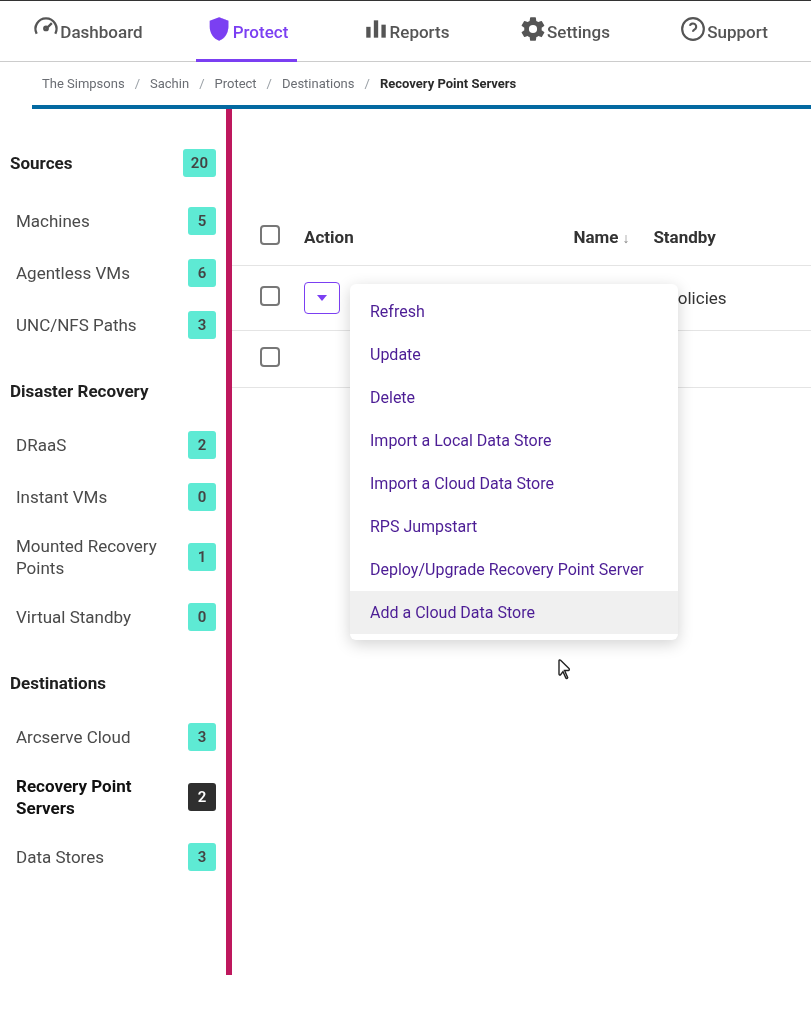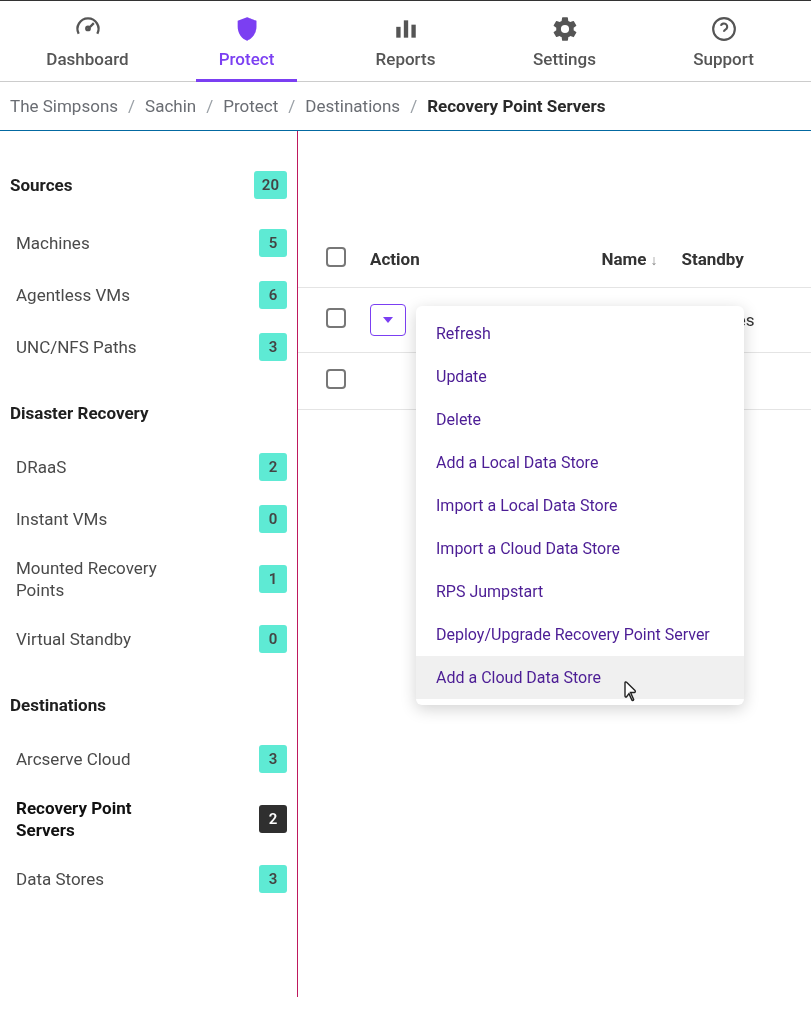--- a/index.html
+++ b/index.html
@@ -14,21 +14,21 @@
     .top-separator { border-top: 1px solid #333; height: 0; }
     .tab-bar {
       display: flex;
       align-items: stretch;
       border-bottom: 1px solid #ccc;
       padding: 0 8px;
     }
     .tab-item {
       flex: 1;
       display: flex;
-      flex-direction: column;
+      flex-direction: row;
       align-items: center;
       justify-content: center;
       padding: 14px 0 12px 0;
       color: #555;
       cursor: pointer;
       position: relative;
     }
     .tab-item .tab-icon {
       width: 28px;
       height: 28px;
@@ -47,35 +47,36 @@
       bottom: -1px;
       height: 3px;
       background: #7b3ff2;
     }
     
     .breadcrumb {
       display: flex;
       align-items: center;
       gap: 10px;
       padding: 14px 10px;
-      border-bottom: 1px solid #0369a1;
-      font-size: 17px;
+      border-bottom: 4px solid #0369a1;
+      font-size: 13px;
       color: #6a6d73;
+      margin-left: 32px;
     }
     .breadcrumb span { white-space: nowrap; }
     .breadcrumb .sep { color: #9aa0a6; }
     .breadcrumb .current { font-weight: 700; color: #2a2a2a; }
     
     .content {
       display: flex;
       min-height: calc(1024px - 100px - 58px);
     }
     .sidebar {
-      width: 298px;
-      border-right: 1px solid #be185d;
+      width: 232px;
+      border-right: 6px solid #be185d;
       padding: 40px 10px 10px 10px;
     }
     .sb-section { margin-bottom: 30px; }
     .sb-title {
       font-size: 17px;
       font-weight: 700;
       color: #1f1f1f;
       margin-bottom: 18px;
       display: flex;
       justify-content: space-between;
@@ -334,21 +335,20 @@
           <td class="col-name"><span class="link"></span></td>
           <td></td>
         </tr>
       </tbody>
     </table>
 
     <div class="menu">
       <div class="menu-item">Refresh</div>
       <div class="menu-item">Update</div>
       <div class="menu-item">Delete</div>
-      <div class="menu-item">Add a Local Data Store</div>
       <div class="menu-item">Import a Local Data Store</div>
       <div class="menu-item">Import a Cloud Data Store</div>
       <div class="menu-item">RPS Jumpstart</div>
       <div class="menu-item">Deploy/Upgrade Recovery Point Server</div>
       <div class="menu-item hover">Add a Cloud Data Store</div>
     </div>
 
     <span class="cursor">
       <svg width="22" height="26" viewBox="0 0 22 26" fill="#fff" stroke="#222" stroke-width="1.4">
         <path d="M7 1.5 L7 15 C7 16 8 16.4 8.6 15.7 L11 12.6 L13.8 18.9 C14.2 19.8 15.5 19.6 15.7 18.6 L12.6 11.5 L16.3 11.5 C17.3 11.5 17.7 10.2 17 9.6 L8.6 1.3 C7.9 0.7 7 1.1 7 1.5 Z"></path>

